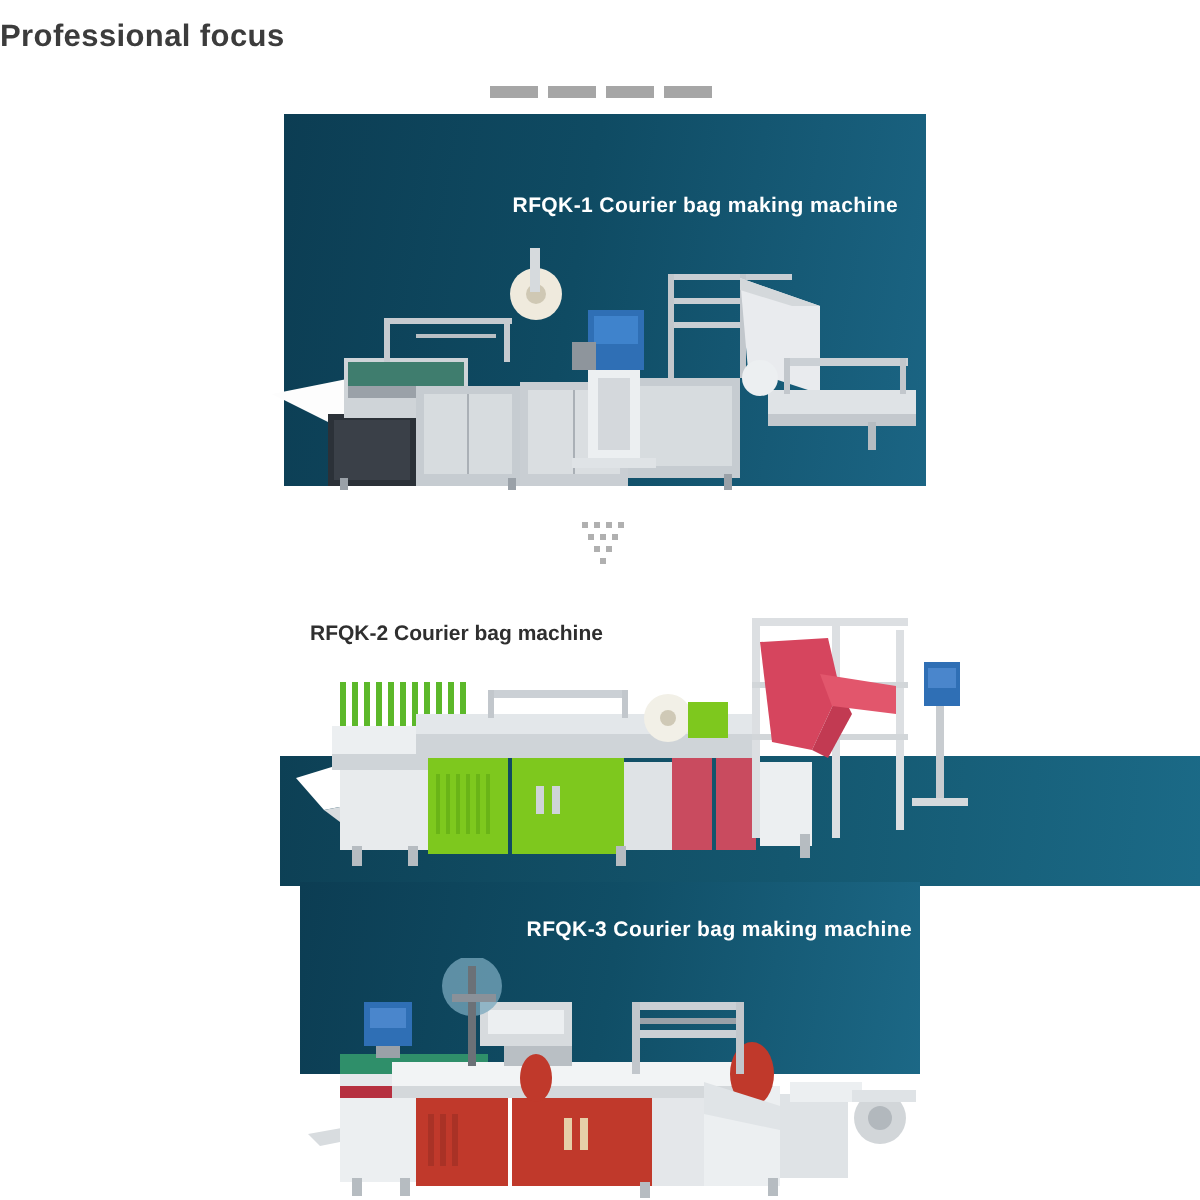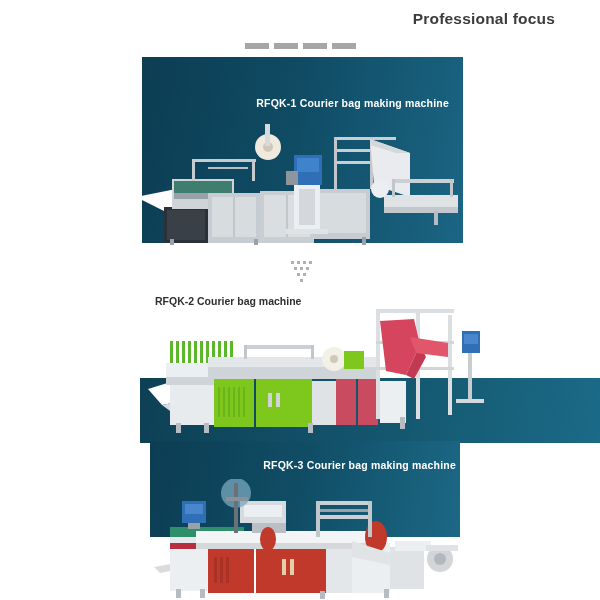--- a/index.html
+++ b/index.html
@@ -6,21 +6,21 @@
   html,body { width:600px; height:600px; background:#ffffff; }
   body {
     font-family:"Liberation Sans", sans-serif;
     position:relative;
     overflow:hidden;
   }
 
   
   .page-title{
     position:absolute; top:10px; left:0; width:555px;
-    text-align:right;
+    text-align:left;
     font-size:15.5px; font-weight:bold; color:#3c3c3c;
     letter-spacing:.2px;
   }
   .dash-row{
     position:absolute; top:43px; left:0; width:600px;
     display:flex; justify-content:center; gap:5px;
   }
   .dash{ width:24px; height:6px; background:#a6a6a6; }
 
   
@@ -40,21 +40,21 @@
   .dot-cluster{ position:absolute; left:291px; top:261px; width:26px; height:22px; }
   .dot-cluster i{ position:absolute; width:3px; height:3px; background:#b0b0b0; display:block; }
 
   
   #sec2{ position:absolute; left:0px; top:283px; width:600px; height:160px; }
   #sec2 .band{
     position:absolute; left:140px; top:95px; width:460px; height:65px;
     background:linear-gradient(95deg,#0d4055 0%,#14576f 55%,#1b6a87 100%);
   }
   #sec2 .label{
-    position:absolute; left:155px; top:12px;
+    position:absolute; left:155px; top:28px;
     color:#2f2f2f; font-size:10.5px; font-weight:bold; white-space:nowrap;
   }
   #sec2 .art{ position:absolute; left:148px; top:18px; width:350px; height:135px; }
 
   
   #sec3{ position:absolute; left:150px; top:441px; width:310px; height:159px; }
   #sec3 .panel{
     position:absolute; left:0; top:0; width:310px; height:96px;
     background:linear-gradient(100deg,#0c3d53 0%,#104e66 50%,#1c6886 100%);
   }

